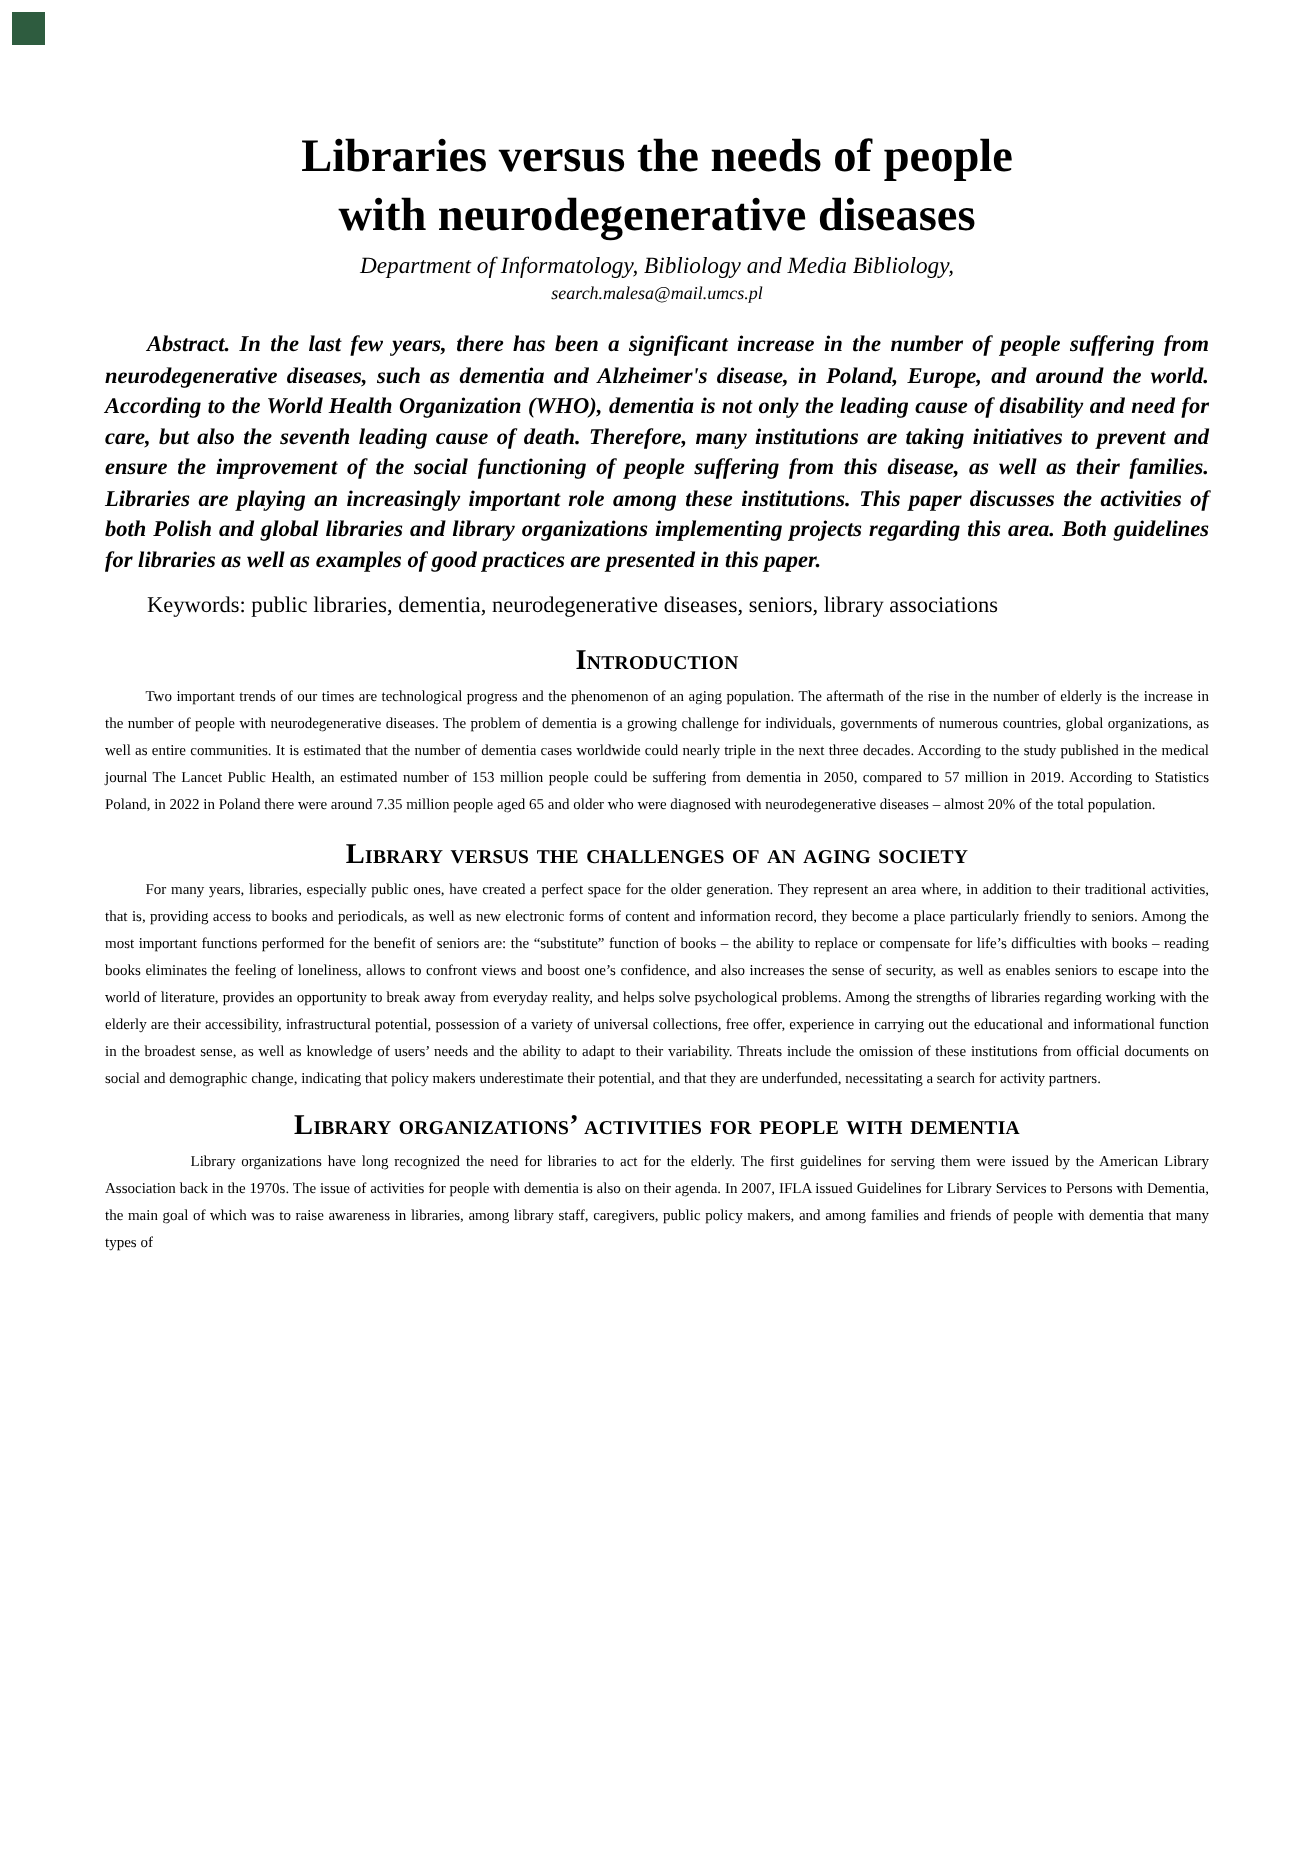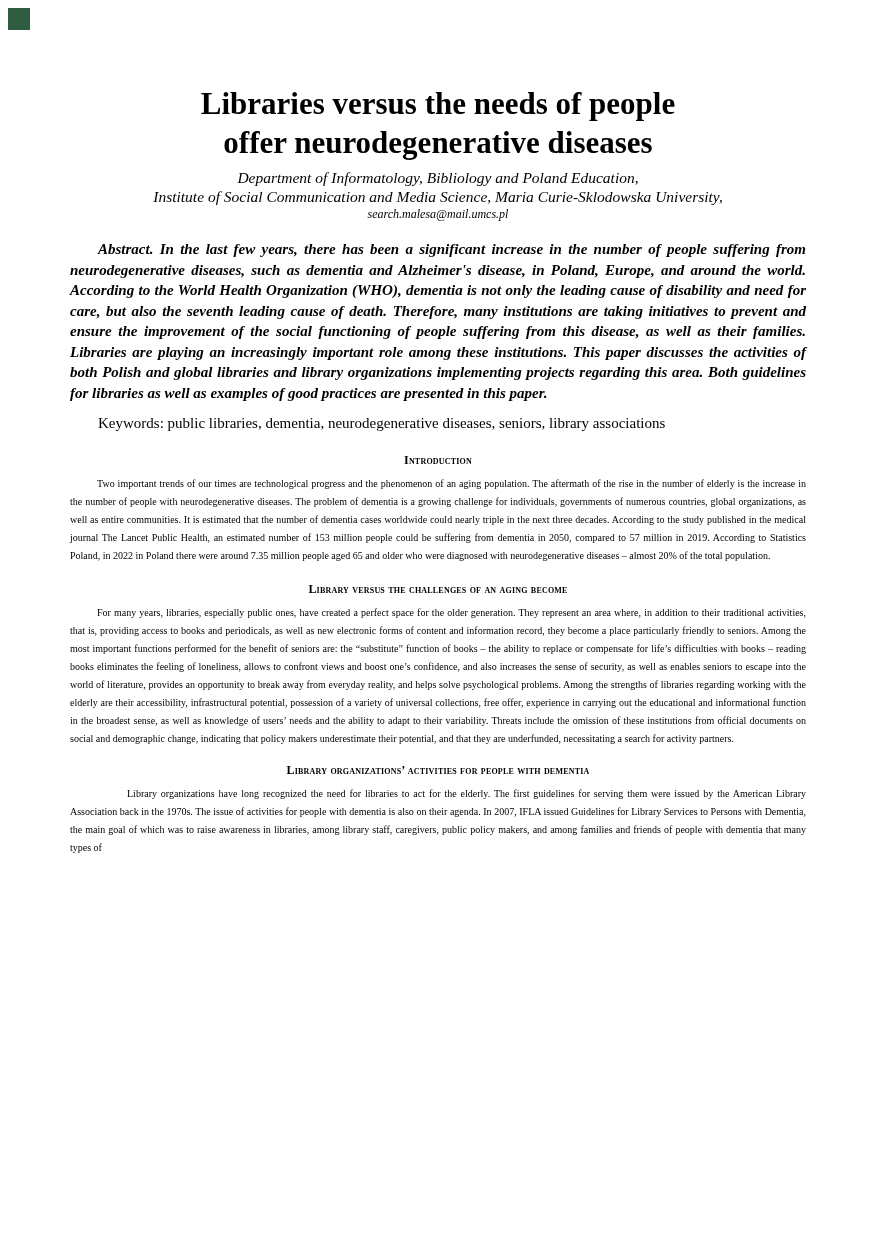--- a/index.html
+++ b/index.html
@@ -52,21 +52,21 @@
   .keywords {
     margin-top:10px;
     font-weight:normal;
     font-size:15px; line-height:21px;
     text-indent:28px;
   }
   .section-heading {
     text-align:center;
     font-weight:bold;
     font-variant:small-caps;
-    font-size:12px; line-height:24px;
+    font-size:19px; line-height:24px;
     letter-spacing:0.2px;
   }
   .h-intro   { margin-top:14px; }
   .h-aging   { margin-top:12px; }
   .h-dementia{ margin-top:10px; }
   .body-para {
     margin-top:3px;
     font-size:10px; line-height:18px;
     text-align:justify;
     text-indent:27px;
@@ -97,39 +97,38 @@
 <body>
 
 <div class="page">
 
   <div class="corner-marker"></div>
 
   <div class="content">
 
     <div class="title">
       <div>Libraries versus the needs of people</div>
-      <div>offer neurodegenerative diseases</div>
+      <div>with neurodegenerative diseases</div>
     </div>
 
 
     <div class="affiliation">
-      <div>Department of Informatology, Bibliology and Poland Education,</div>
-      <div>Institute of Social Communication and Media Science, Maria Curie-Sklodowska University,</div>
+      <div>Department of Informatology, Bibliology and Media Bibliology,</div>
     </div>
 
     <div class="email">search.malesa@mail.umcs.pl</div>
 
     <div class="abstract">Abstract. In the last few years, there has been a significant increase in the number of people suffering from neurodegenerative diseases, such as dementia and Alzheimer's disease, in Poland, Europe, and around the world. According to the World Health Organization (WHO), dementia is not only the leading cause of disability and need for care, but also the seventh leading cause of death. Therefore, many institutions are taking initiatives to prevent and ensure the improvement of the social functioning of people suffering from this disease, as well as their families. Libraries are playing an increasingly important role among these institutions. This paper discusses the activities of both Polish and global libraries and library organizations implementing projects regarding this area. Both guidelines for libraries as well as examples of good practices are presented in this paper.</div>
 
     <div class="keywords">Keywords: public libraries, dementia, neurodegenerative diseases, seniors, library associations</div>
 
     <div class="section-heading h-intro">Introduction</div>
     <div class="body-para">Two important trends of our times are technological progress and the phenomenon of an aging population. The aftermath of the rise in the number of elderly is the increase in the number of people with neurodegenerative diseases. The problem of dementia is a growing challenge for individuals, governments of numerous countries, global organizations, as well as entire communities. It is estimated that the number of dementia cases worldwide could nearly triple in the next three decades. According to the study published in the medical journal The Lancet Public Health, an estimated number of 153 million people could be suffering from dementia in 2050, compared to 57 million in 2019. According to Statistics Poland, in 2022 in Poland there were around 7.35 million people aged 65 and older who were diagnosed with neurodegenerative diseases – almost 20% of the total population.</div>
 
-    <div class="section-heading h-aging">Library versus the challenges of an aging become</div>
+    <div class="section-heading h-aging">Library versus the challenges of an aging society</div>
     <div class="body-para">For many years, libraries, especially public ones, have created a perfect space for the older generation. They represent an area where, in addition to their traditional activities, that is, providing access to books and periodicals, as well as new electronic forms of content and information record, they become a place particularly friendly to seniors. Among the most important functions performed for the benefit of seniors are: the “substitute” function of books – the ability to replace or compensate for life’s difficulties with books – reading books eliminates the feeling of loneliness, allows to confront views and boost one’s confidence, and also increases the sense of security, as well as enables seniors to escape into the world of literature, provides an opportunity to break away from everyday reality, and helps solve psychological problems. Among the strengths of libraries regarding working with the elderly are their accessibility, infrastructural potential, possession of a variety of universal collections, free offer, experience in carrying out the educational and informational function in the broadest sense, as well as knowledge of users’ needs and the ability to adapt to their variability. Threats include the omission of these institutions from official documents on social and demographic change, indicating that policy makers underestimate their potential, and that they are underfunded, necessitating a search for activity partners.</div>
 
     <div class="section-heading h-dementia">Library organizations’ activities for people with dementia</div>
     <div class="body-para deep-indent">Library organizations have long recognized the need for libraries to act for the elderly. The first guidelines for serving them were issued by the American Library Association back in the 1970s. The issue of activities for people with dementia is also on their agenda. In 2007, IFLA issued Guidelines for Library Services to Persons with Dementia, the main goal of which was to raise awareness in libraries, among library staff, caregivers, public policy makers, and among families and friends of people with dementia that many types of</div>
 
   </div>
 
   <div class="footer-line">Information, Communication, Society (ICS-2025) 22-24 May 2025, Zozuli (Lviv region), Ukraine</div>
 
   <div class="page-number-box">

